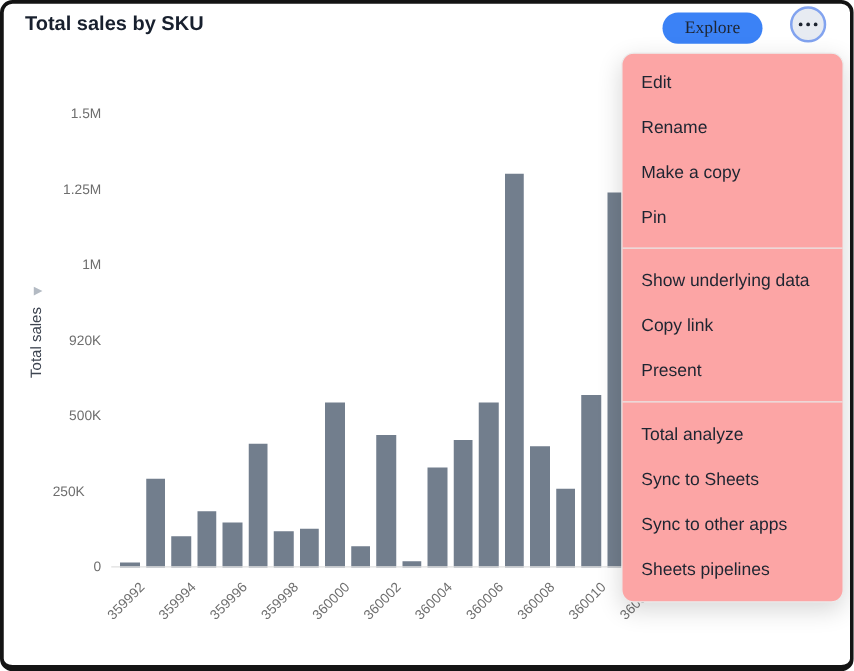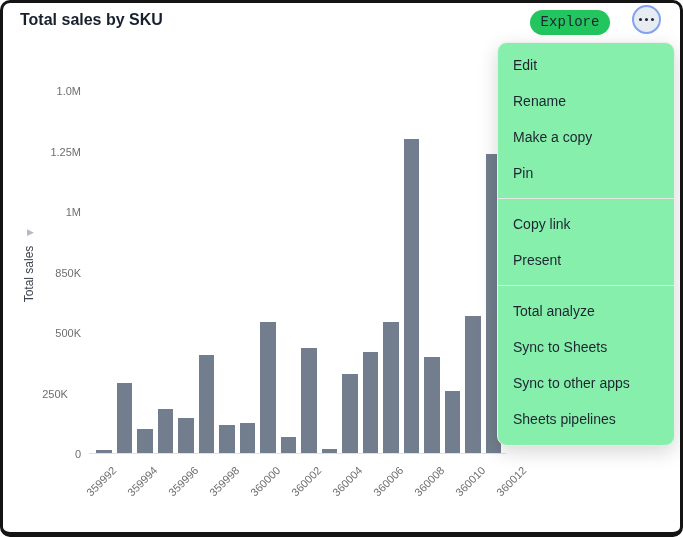--- a/index.html
+++ b/index.html
@@ -18,22 +18,22 @@
     overflow: hidden;
   }
   
   .title {
     position: absolute; left: 17px; top: 8px;
     font-size: 16px; font-weight: bold; color: #18202e;
   }
   .explore-btn {
     position: absolute; left: 527px; top: 7px;
     width: 80px; height: 25px;
-    background: #22c55e; border: none; border-radius: 13px;
-    font-family: Liberation Mono, monospace; font-size: 14px; color: #1e2531;
+    background: #3b82f6; border: none; border-radius: 13px;
+    font-family: Liberation Serif, serif; font-size: 14px; color: #1e2531;
     text-align: center; line-height: 25px; cursor: pointer;
   }
   .more-btn {
     position: absolute; left: 629px; top: 2px;
     width: 29px; height: 29px; border-radius: 50%;
     background: #e7ebf2; border: 2px solid #82a3ef;
     display: flex; align-items: center; justify-content: center;
     gap: 3px; cursor: pointer;
   }
   .more-btn .dot {
@@ -62,21 +62,21 @@
     transform: translate(-50%, -50%) rotate(-90deg);
     font-size: 12px; color: #3d4450; white-space: nowrap;
   }
   .y-axis-arrow {
     position: absolute; left: 24px; top: 224px;
     font-size: 9px; color: #b3bac3;
   }
   
   .menu {
     position: absolute; left: 494px; top: 39px; width: 178px;
-    background: #86efac;
+    background: #fca5a5;
     border: 1px solid #ececec; border-radius: 10px;
     box-shadow: 0 6px 20px rgba(0,0,0,0.16);
     padding: 4px 0 8px 0;
     z-index: 10;
   }
   .menu-item {
     height: 36px; line-height: 36px; padding: 0 15px;
     font-size: 14px; color: #1e2531; cursor: pointer;
     white-space: nowrap;
   }
@@ -99,24 +99,24 @@
     <span class="dot"></span>
   </button>
 
   <div class="chart">
     <span class="y-axis-arrow">▶</span>
     <div class="y-axis-title">Total sales</div>
     <div id="yticks">
         <div class="ytick" style="top: 445px;">0</div>
         <div class="ytick" style="top: 384.5px; text-align: center;">250K</div>
         <div class="ytick" style="top: 324px;">500K</div>
-        <div class="ytick" style="top: 263.5px;">850K</div>
+        <div class="ytick" style="top: 263.5px;">920K</div>
         <div class="ytick" style="top: 203px;">1M</div>
         <div class="ytick" style="top: 142.5px;">1.25M</div>
-        <div class="ytick" style="top: 82px;">1.0M</div>
+        <div class="ytick" style="top: 82px;">1.5M</div>
       </div>
     <div id="bars">
         <div class="bar" style="left: 93px; top: 447.37px; height: 3.63px; background: rgb(114, 126, 141);"></div>
         <div class="bar" style="left: 113.5px; top: 379.61px; height: 71.39px; background: rgb(114, 126, 141);"></div>
         <div class="bar" style="left: 134px; top: 425.59px; height: 25.41px; background: rgb(114, 126, 141);"></div>
         <div class="bar" style="left: 154.5px; top: 406.23px; height: 44.77px; background: rgb(114, 126, 141);"></div>
         <div class="bar" style="left: 175px; top: 414.7px; height: 36.3px; background: rgb(114, 126, 141);"></div>
         <div class="bar" style="left: 195.5px; top: 351.78px; height: 99.22px; background: rgb(114, 126, 141);"></div>
         <div class="bar" style="left: 216px; top: 421.96px; height: 29.04px; background: rgb(114, 126, 141);"></div>
         <div class="bar" style="left: 236.5px; top: 419.54px; height: 31.46px; background: rgb(114, 126, 141);"></div>
@@ -148,20 +148,21 @@
         <div class="xtick" style="left: 452.75px; top: 461px;">360012</div>
       </div>
   </div>
 
   <div class="menu" id="context-menu">
       <div class="menu-item">Edit</div>
       <div class="menu-item">Rename</div>
       <div class="menu-item">Make a copy</div>
       <div class="menu-item">Pin</div>
       <div class="menu-sep"></div>
+      <div class="menu-item">Show underlying data</div>
       <div class="menu-item">Copy link</div>
       <div class="menu-item">Present</div>
       <div class="menu-sep"></div>
       <div class="menu-item">Total analyze</div>
       <div class="menu-item">Sync to Sheets</div>
       <div class="menu-item">Sync to other apps</div>
       <div class="menu-item">Sheets pipelines</div>
     </div>
 
 </div>

